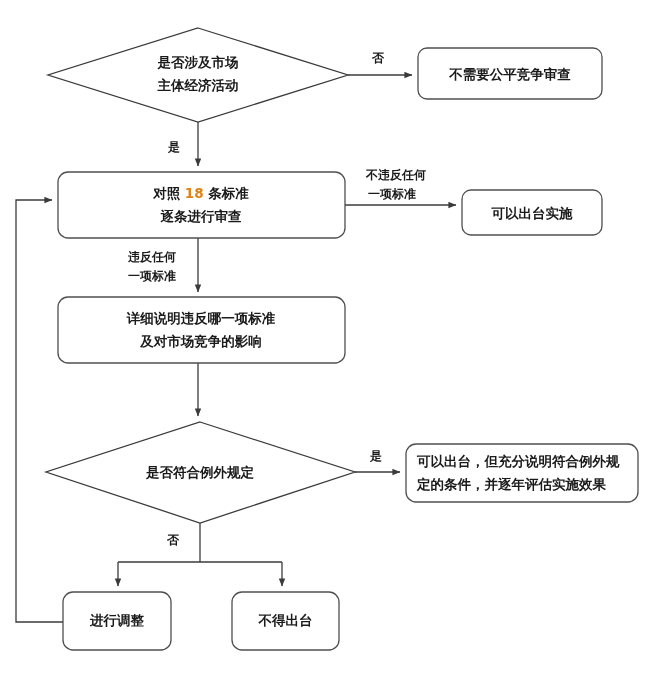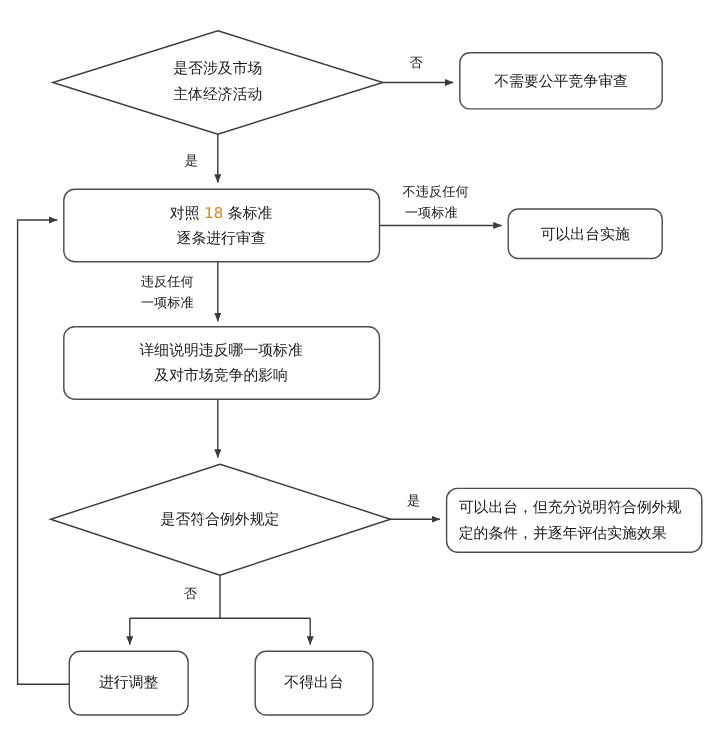--- a/index.html
+++ b/index.html
@@ -11,20 +11,21 @@
     width: 650px;
     height: 682px;
     font-family: "DejaVu Sans", "Liberation Sans", sans-serif;
   }
   #flowchart-root {
     position: relative;
     width: 650px;
     height: 682px;
     background: #ffffff;
     overflow: hidden;
+    font-weight: bold;
   }
   svg.chart-canvas {
     position: absolute;
     top: 0;
     left: 0;
     width: 650px;
     height: 682px;
   }
   .node-shape {
     fill: #ffffff;

